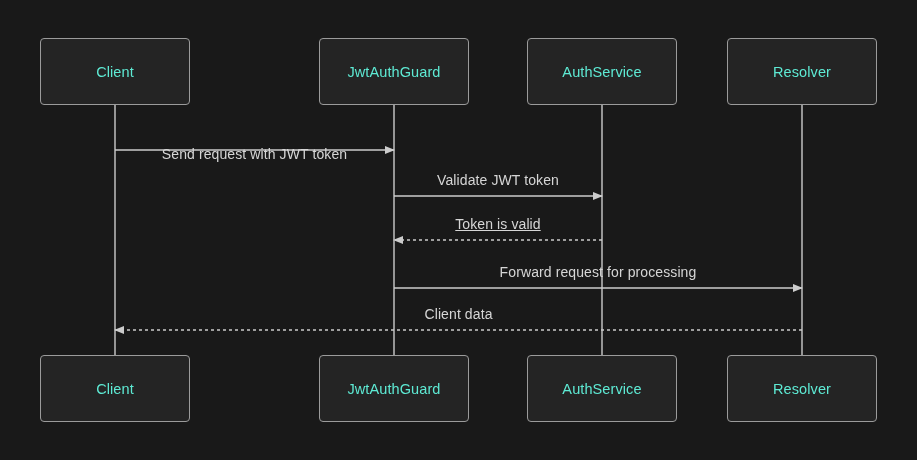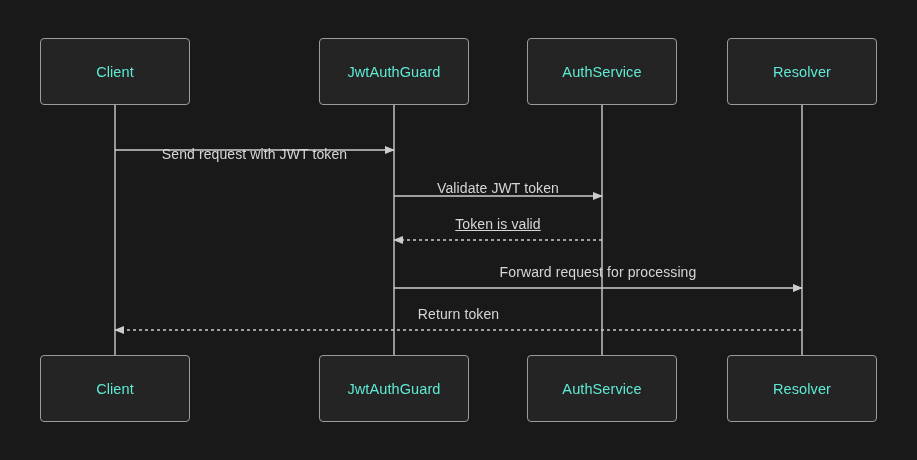--- a/index.html
+++ b/index.html
@@ -101,19 +101,19 @@
       </div>
       <div class="participant-box" style="left: 527px; top: 355px;">
         <span class="participant-label">AuthService</span>
       </div>
       <div class="participant-box" style="left: 727px; top: 355px;">
         <span class="participant-label">Resolver</span>
       </div>
     </div>
   <div id="msg-labels">
       <div class="msg-label" style="left: 254.5px; top: 126px; margin-top: 20px;">Send request with JWT token</div>
-      <div class="msg-label" style="left: 498px; top: 172px; margin-top: 8px;">Validate JWT token</div>
+      <div class="msg-label" style="left: 498px; top: 172px;">Validate JWT token</div>
       <div class="msg-label" style="left: 498px; top: 216px; text-decoration: underline;">Token is valid</div>
       <div class="msg-label" style="left: 598px; top: 264px;">Forward request for processing</div>
-      <div class="msg-label" style="left: 458.5px; top: 306px;">Return token</div>
+      <div class="msg-label" style="left: 458.5px; top: 306px;">Client data</div>
     </div>
 
 </div>
 
 </body></html>

